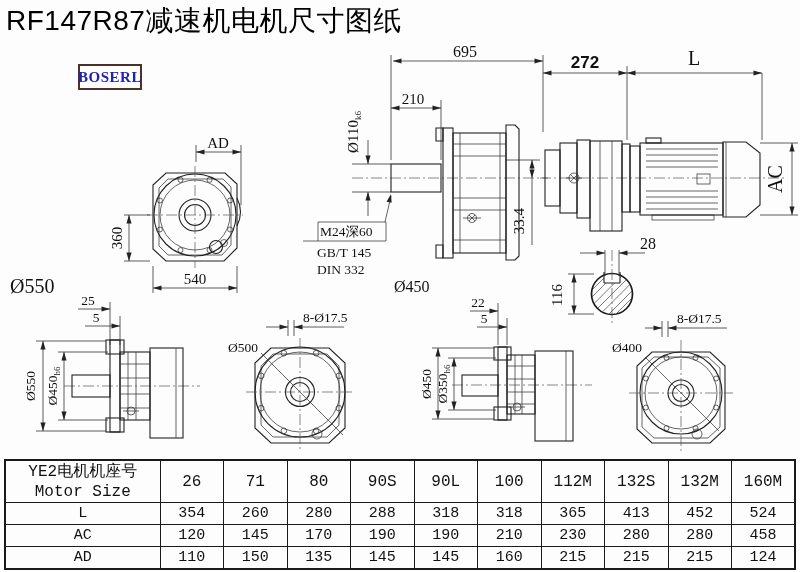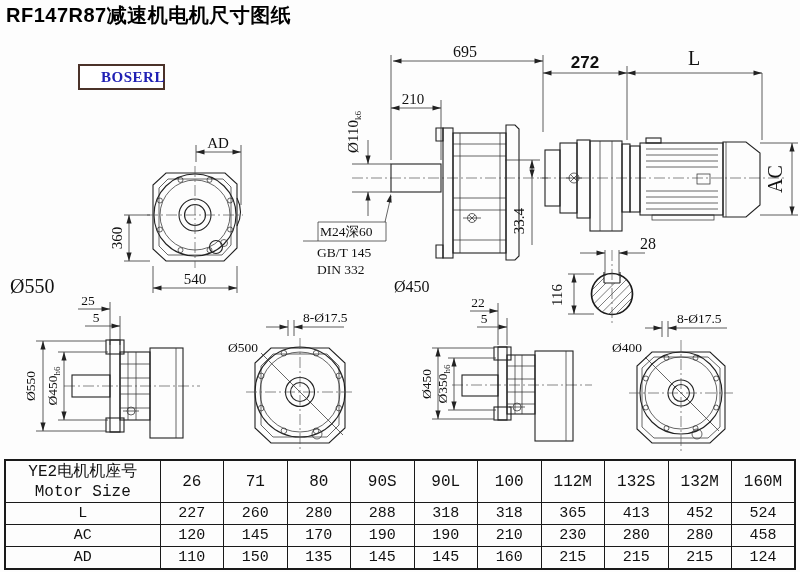--- a/index.html
+++ b/index.html
@@ -1,21 +1,21 @@
 <!DOCTYPE html>
 <html><head>
 <meta charset="utf-8">
 <style>
   html,body{margin:0;padding:0;}
   .page{position:relative;width:800px;height:572px;background:#fdfdfd;overflow:hidden;
         font-family:"Liberation Sans",sans-serif;}
-  .title{position:absolute;left:6px;top:2px;font-size:20px;font-weight:700;color:#000;
+  .title{position:absolute;left:6px;top:2px;font-size:28px;font-weight:400;color:#000;
          letter-spacing:0.5px;white-space:nowrap;}
   .logo{position:absolute;left:78px;top:64px;width:60px;height:22px;border:2px solid #4b3229;
-        background:#fff;display:flex;align-items:center;justify-content:center;padding-left:23px;}
+        background:#fff;display:flex;align-items:center;justify-content:center;}
   .logo span{font-family:"Liberation Serif",serif;font-weight:700;font-size:15px;color:#2020b4;letter-spacing:0.5px;}
   svg.draw{position:absolute;left:0;top:0;}
   .s{fill:none;stroke:#222;stroke-width:1.1;stroke-linejoin:miter;}
   .b{fill:none;stroke:#1b1b1b;stroke-width:1.7;}
   .t{fill:none;stroke:#333;stroke-width:0.75;}
   .d{fill:none;stroke:#333;stroke-width:0.8;}
   .c{fill:none;stroke:#555;stroke-width:0.7;stroke-dasharray:11 3 2 3;}
   .h{fill:none;stroke:#444;stroke-width:0.7;}
   .ah{fill:#222;stroke:none;}
   text{fill:#111;font-family:"Liberation Serif",serif;}
@@ -312,21 +312,21 @@
       <th>90S</th>
       <th>90L</th>
       <th>100</th>
       <th>112M</th>
       <th>132S</th>
       <th>132M</th>
       <th>160M</th>
     </tr>
     <tr class="dr">
       <th>L</th>
-      <td>227</td>
+      <td>354</td>
       <td>260</td>
       <td>280</td>
       <td>288</td>
       <td>318</td>
       <td>318</td>
       <td>365</td>
       <td>413</td>
       <td>452</td>
       <td>524</td>
     </tr>

